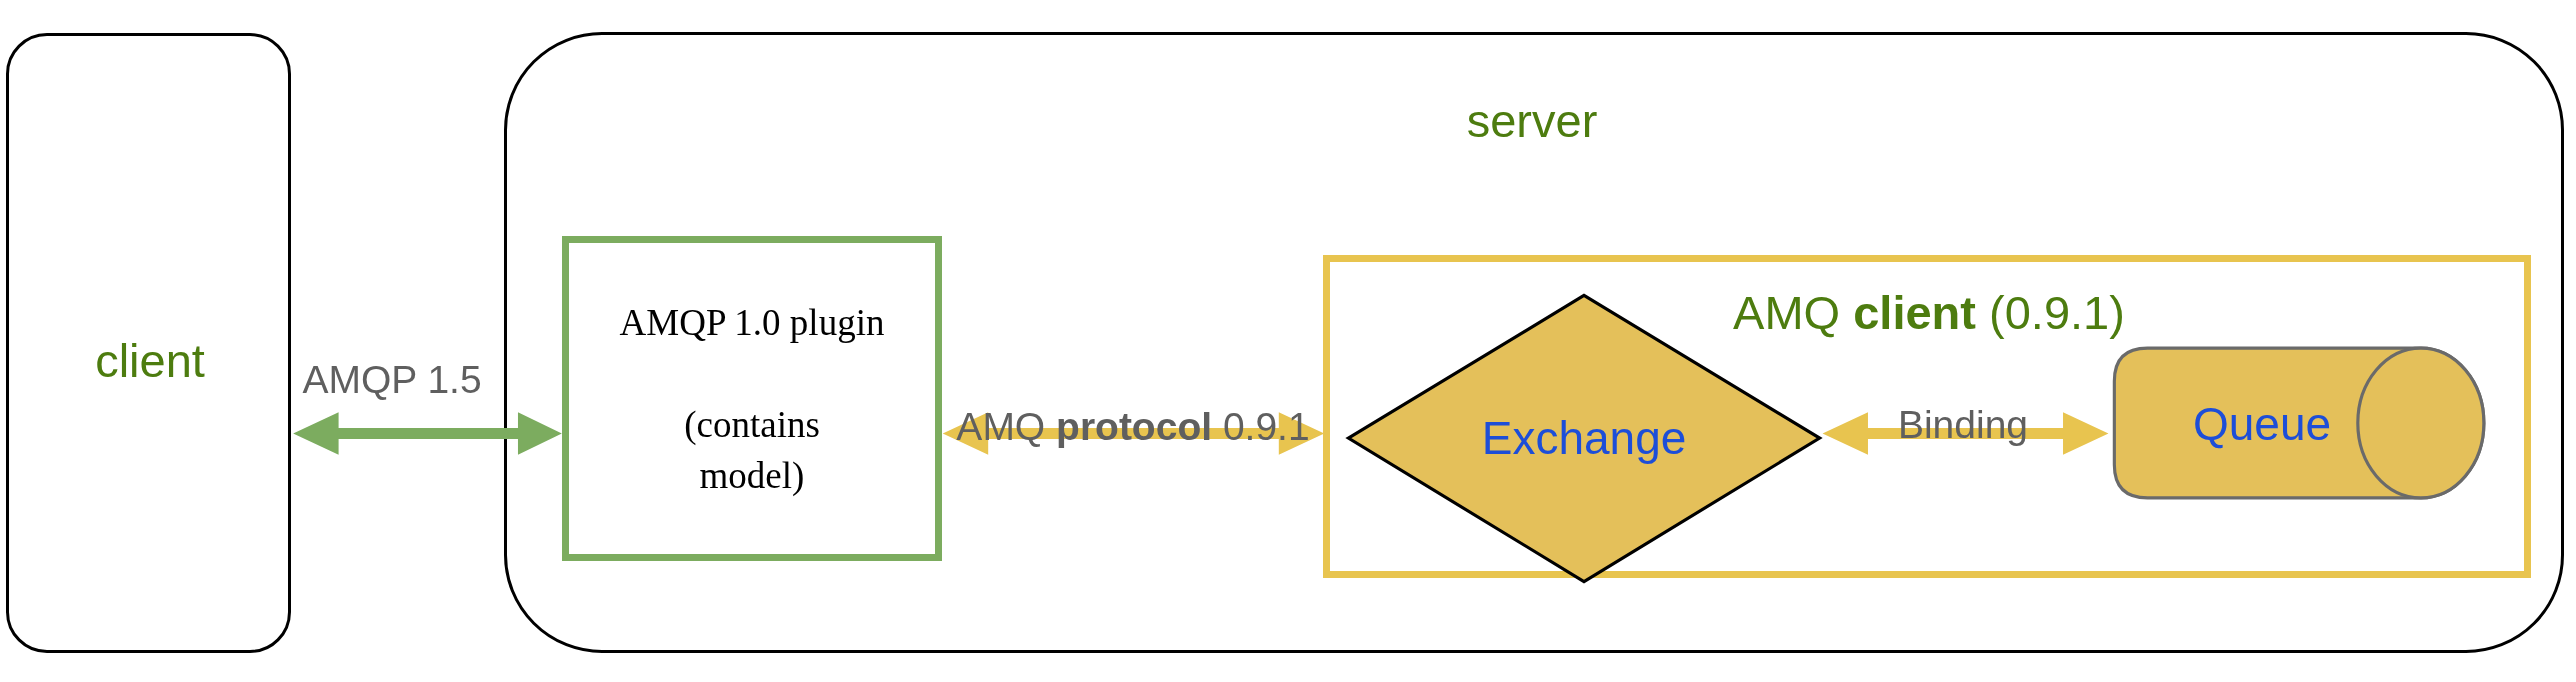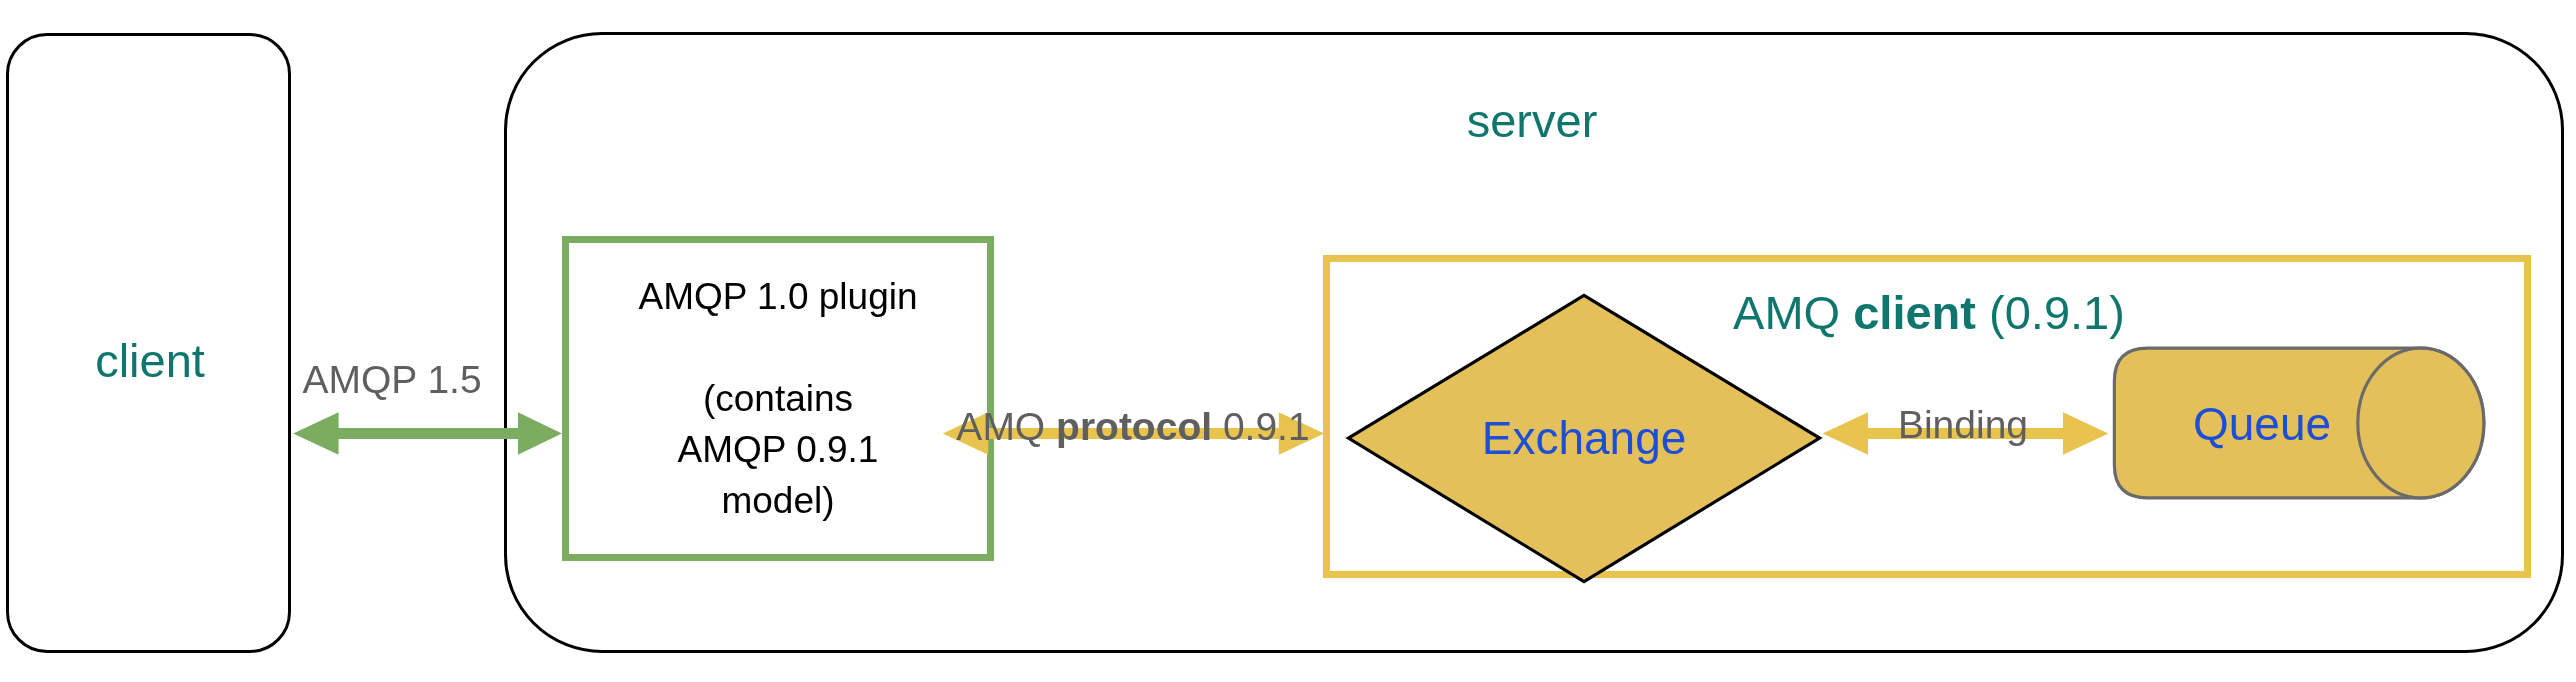--- a/index.html
+++ b/index.html
@@ -18,35 +18,35 @@
     left:6.3px;top:33px;width:285px;height:620px;
     border:3.2px solid #000;border-radius:41px;
     box-sizing:border-box;background:#fff;
   }
   .server-box{
     left:504px;top:31.5px;width:2060px;height:621px;
     border:3.2px solid #000;border-radius:98px;
     box-sizing:border-box;background:#fff;
   }
   .plugin-box{
-    left:562px;top:236px;width:432px;height:325px;
+    left:562px;top:236px;width:380px;height:325px;
     border:7.9px solid var(--green);
     box-sizing:border-box;background:#fff;
     display:flex;flex-direction:column;justify-content:center;align-items:center;
     text-align:center;
-    font-size:37px;line-height:51px;color:#000;
+    font-size:37px;line-height:51px;color:#000;font-family:Liberation Serif, serif;
   }
   .model-box{
     left:1323px;top:255px;width:1208px;height:323px;
     border:7.9px solid var(--yellow);
     box-sizing:border-box;background:#fff;
   }
 
   
-  .big-label{font-size:47px;color:#0f766e;}
+  .big-label{font-size:47px;color:#4d7c0f;}
   .shape-label{font-size:46px;color:#1d4ed8;}
   .link-label{font-size:39px;color:var(--graytext);}
   .spacer{height:51px;width:7.9px;}
   b{font-weight:bold;}
 
   svg{display:block;overflow:visible;}
 </style>
 </head>
 <body>
 
@@ -55,21 +55,20 @@
   <div class="abs client-box"></div>
   <div class="abs center big-label" style="left:150px;top:360px;text-align:right;">client</div>
 
   <div class="abs server-box"></div>
   <div class="abs center big-label" style="left:1532px;top:120px;">server</div>
 
   <div class="abs plugin-box">
     <div>AMQP 1.0 plugin</div>
     <div class="spacer"></div>
     <div>(contains</div>
-    <div>AMQP 0.9.1</div>
     <div>model)</div>
   </div>
 
   <div class="abs model-box"></div>
   <div class="abs center big-label" style="left:1929px;top:312px;"><span>AMQ</span> <b>client</b> <span>(0.9.1)</span></div>
 
   <svg class="abs" style="left:291px;top:410px;" width="273" height="47" viewBox="0 0 347 60">
     <polygon points="2,30 60,3 60,23 289,23 289,3 345,30 289,57 289,37 60,37 60,57" style="fill:var(--green)"></polygon>
   </svg>
   <div class="abs center link-label" style="left:392px;top:380px;">AMQP 1.5</div>

